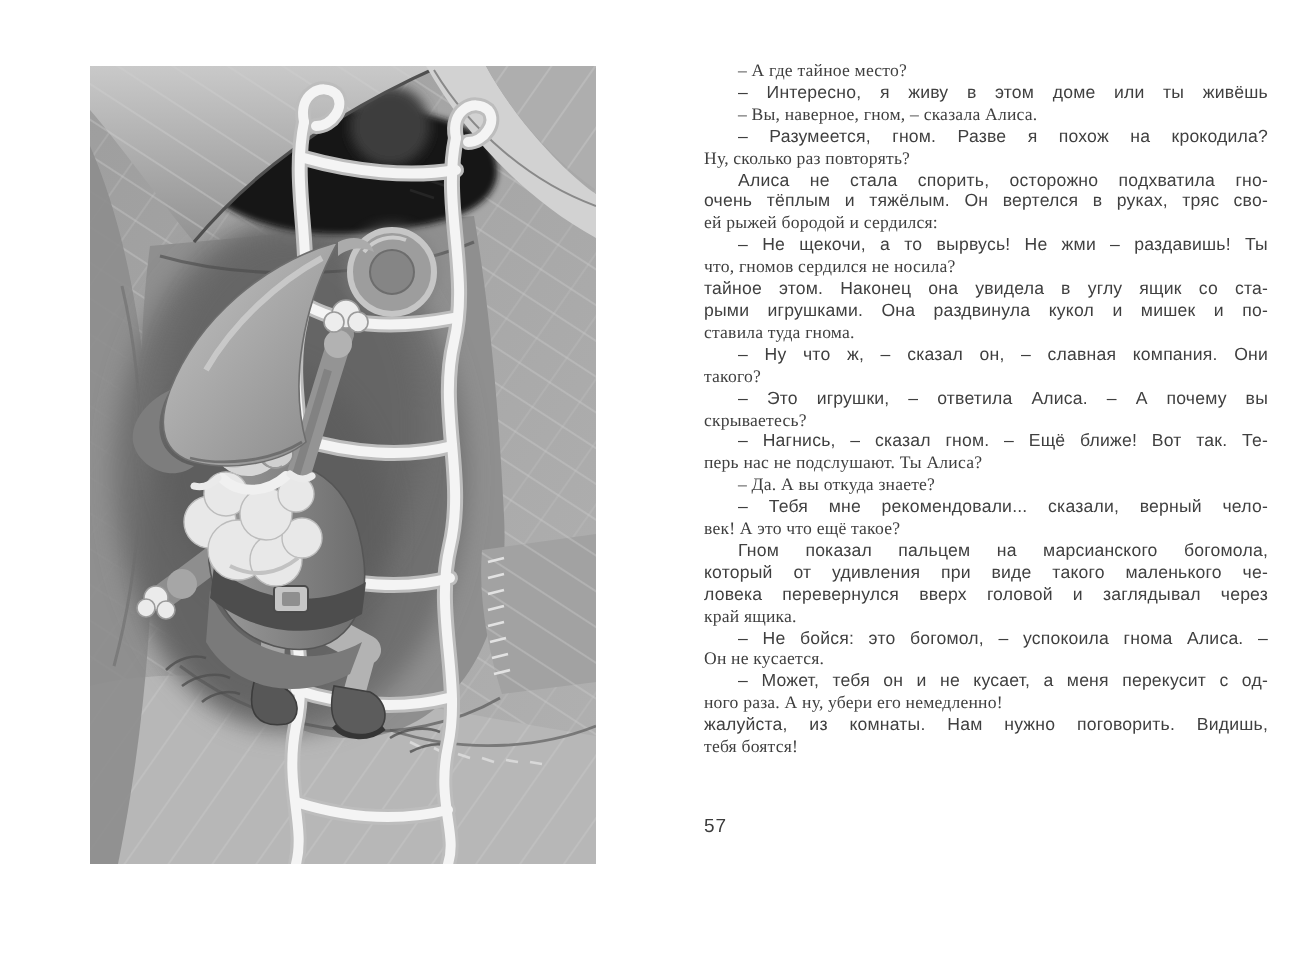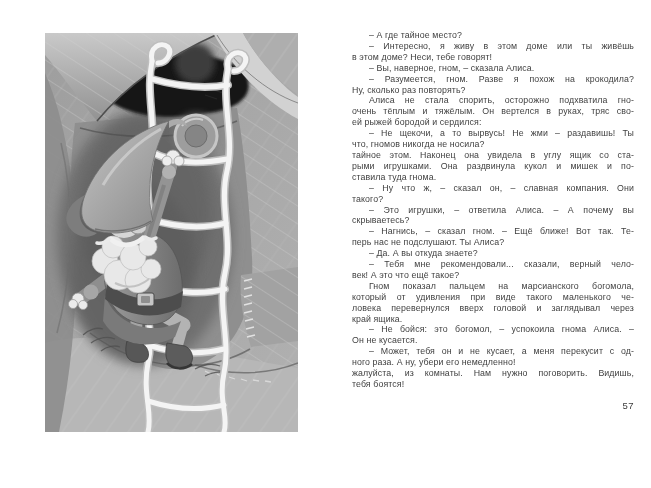--- a/index.html
+++ b/index.html
@@ -29,26 +29,26 @@
     letter-spacing: 0.1px;
   }
   .line {
     height: 10.92px; line-height: 10.92px;
     text-align: justify;
     text-align-last: justify;
     text-justify: inter-word;
     white-space: nowrap;
     overflow: visible;
   }
-  .line.para-end { text-align-last: left; }
+  .line.para-end { text-align-last: left; font-family: Liberation Serif, serif; }
   .line.para-start { text-indent: 17px; }
 
   .page-number {
-    margin-top: 10px;
-    text-align: right;
+    margin-top: 29px;
+    text-align: left;
     font-size: 9.5px;
     color: #3c3c3c;
     letter-spacing: 0.5px;
   }
 </style>
 </head>
 <body>
 
 <div class="spread">
 
@@ -235,29 +235,28 @@
         <path d="M124 88 C132 84 140 86 142 93 C136 90 129 91 124 95 Z" fill="#ababab"></path>
         <path d="M116 96 C94 108 72 128 58 152" stroke="#d4d4d4" stroke-width="3" fill="none" opacity=".7"></path>
       </g>
     </svg>
   </div>
 
   <div class="right-page">
     <div class="text-column">
         <div class="line para-start para-end">– А где тайное место?</div>
         <div class="line para-start">– Интересно, я живу в этом доме или ты живёшь</div>
-        <div class="line para-end">в этом доме? Неси, тебе говорят!</div>
         <div class="line para-start para-end">– Вы, наверное, гном, – сказала Алиса.</div>
         <div class="line para-start">– Разумеется, гном. Разве я похож на крокодила?</div>
         <div class="line para-end">Ну, сколько раз повторять?</div>
         <div class="line para-start">Алиса не стала спорить, осторожно подхватила гно-</div>
         <div class="line">очень тёплым и тяжёлым. Он вертелся в руках, тряс сво-</div>
         <div class="line para-end">ей рыжей бородой и сердился:</div>
         <div class="line para-start">– Не щекочи, а то вырвусь! Не жми – раздавишь! Ты</div>
-        <div class="line para-end">что, гномов никогда не носила?</div>
+        <div class="line para-end">что, гномов сердился не носила?</div>
         <div class="line">тайное этом. Наконец она увидела в углу ящик со ста-</div>
         <div class="line">рыми игрушками. Она раздвинула кукол и мишек и по-</div>
         <div class="line para-end">ставила туда гнома.</div>
         <div class="line para-start">– Ну что ж, – сказал он, – славная компания. Они</div>
         <div class="line para-end">такого?</div>
         <div class="line para-start">– Это игрушки, – ответила Алиса. – А почему вы</div>
         <div class="line para-end">скрываетесь?</div>
         <div class="line para-start">– Нагнись, – сказал гном. – Ещё ближе! Вот так. Те-</div>
         <div class="line para-end">перь нас не подслушают. Ты Алиса?</div>
         <div class="line para-start para-end">– Да. А вы откуда знаете?</div>

